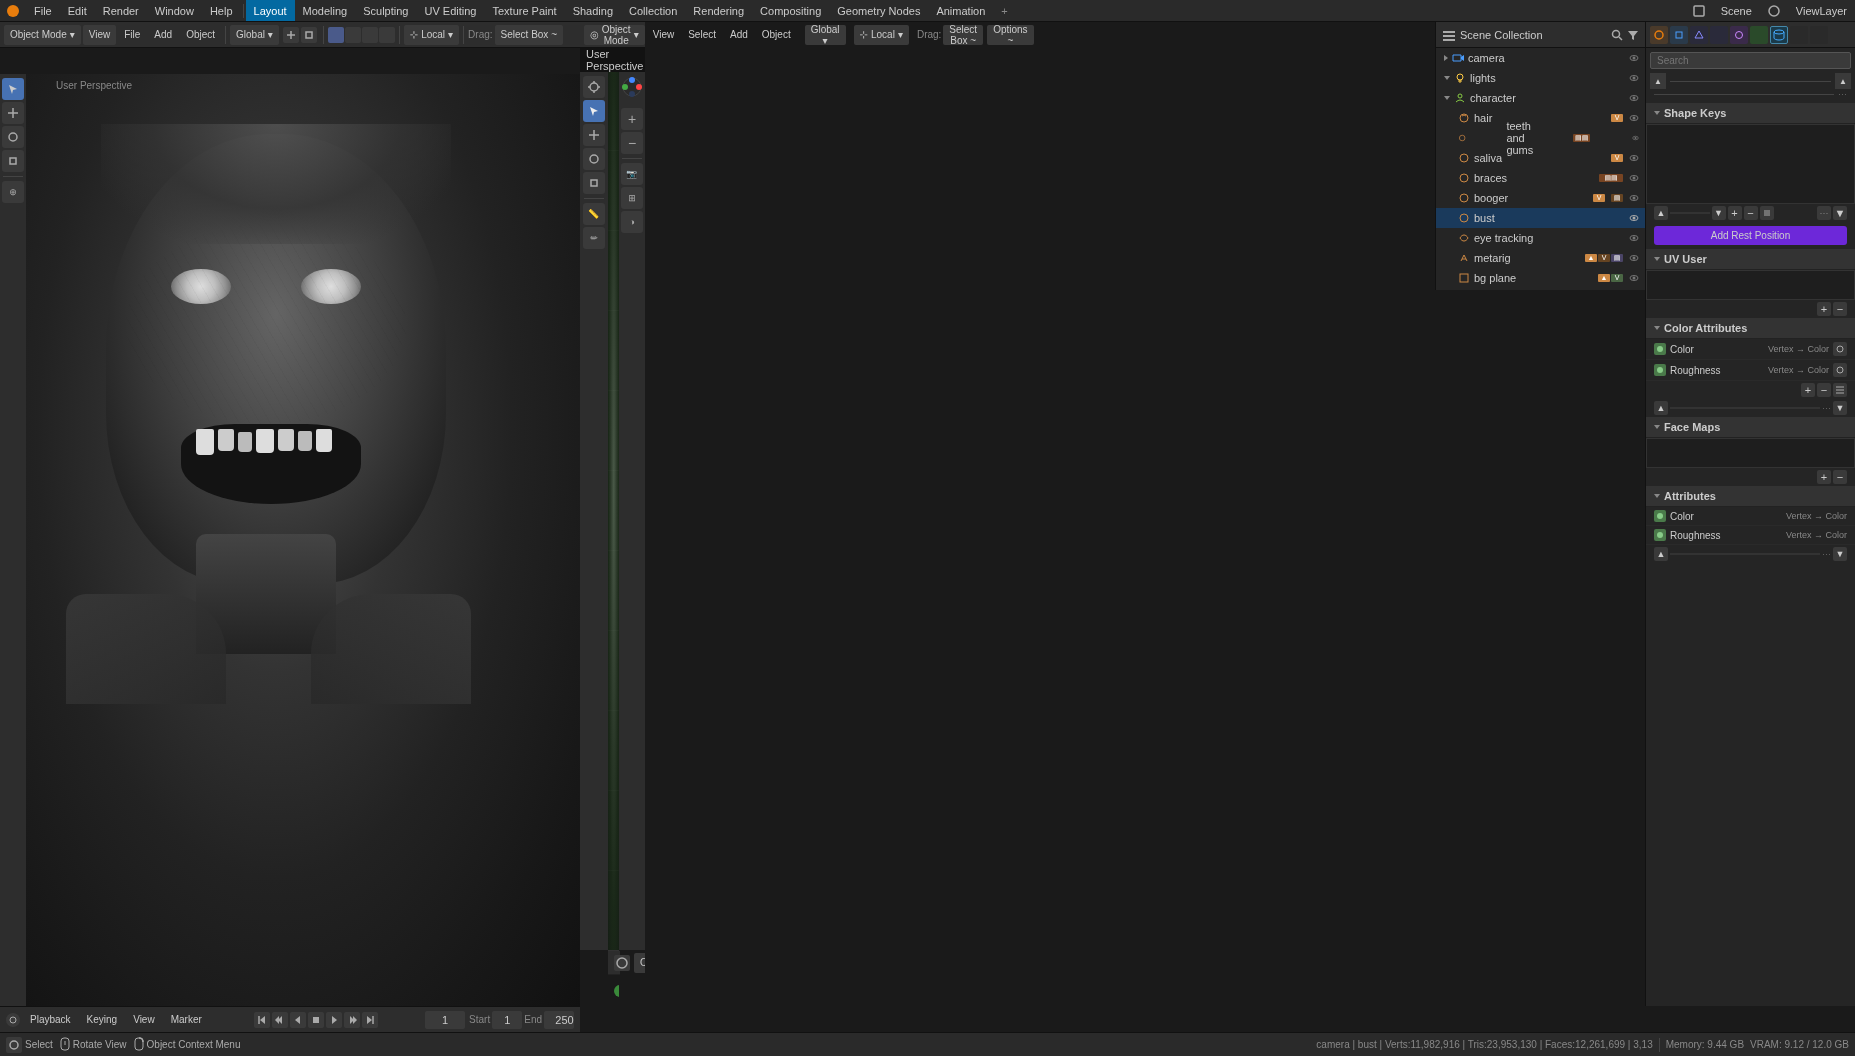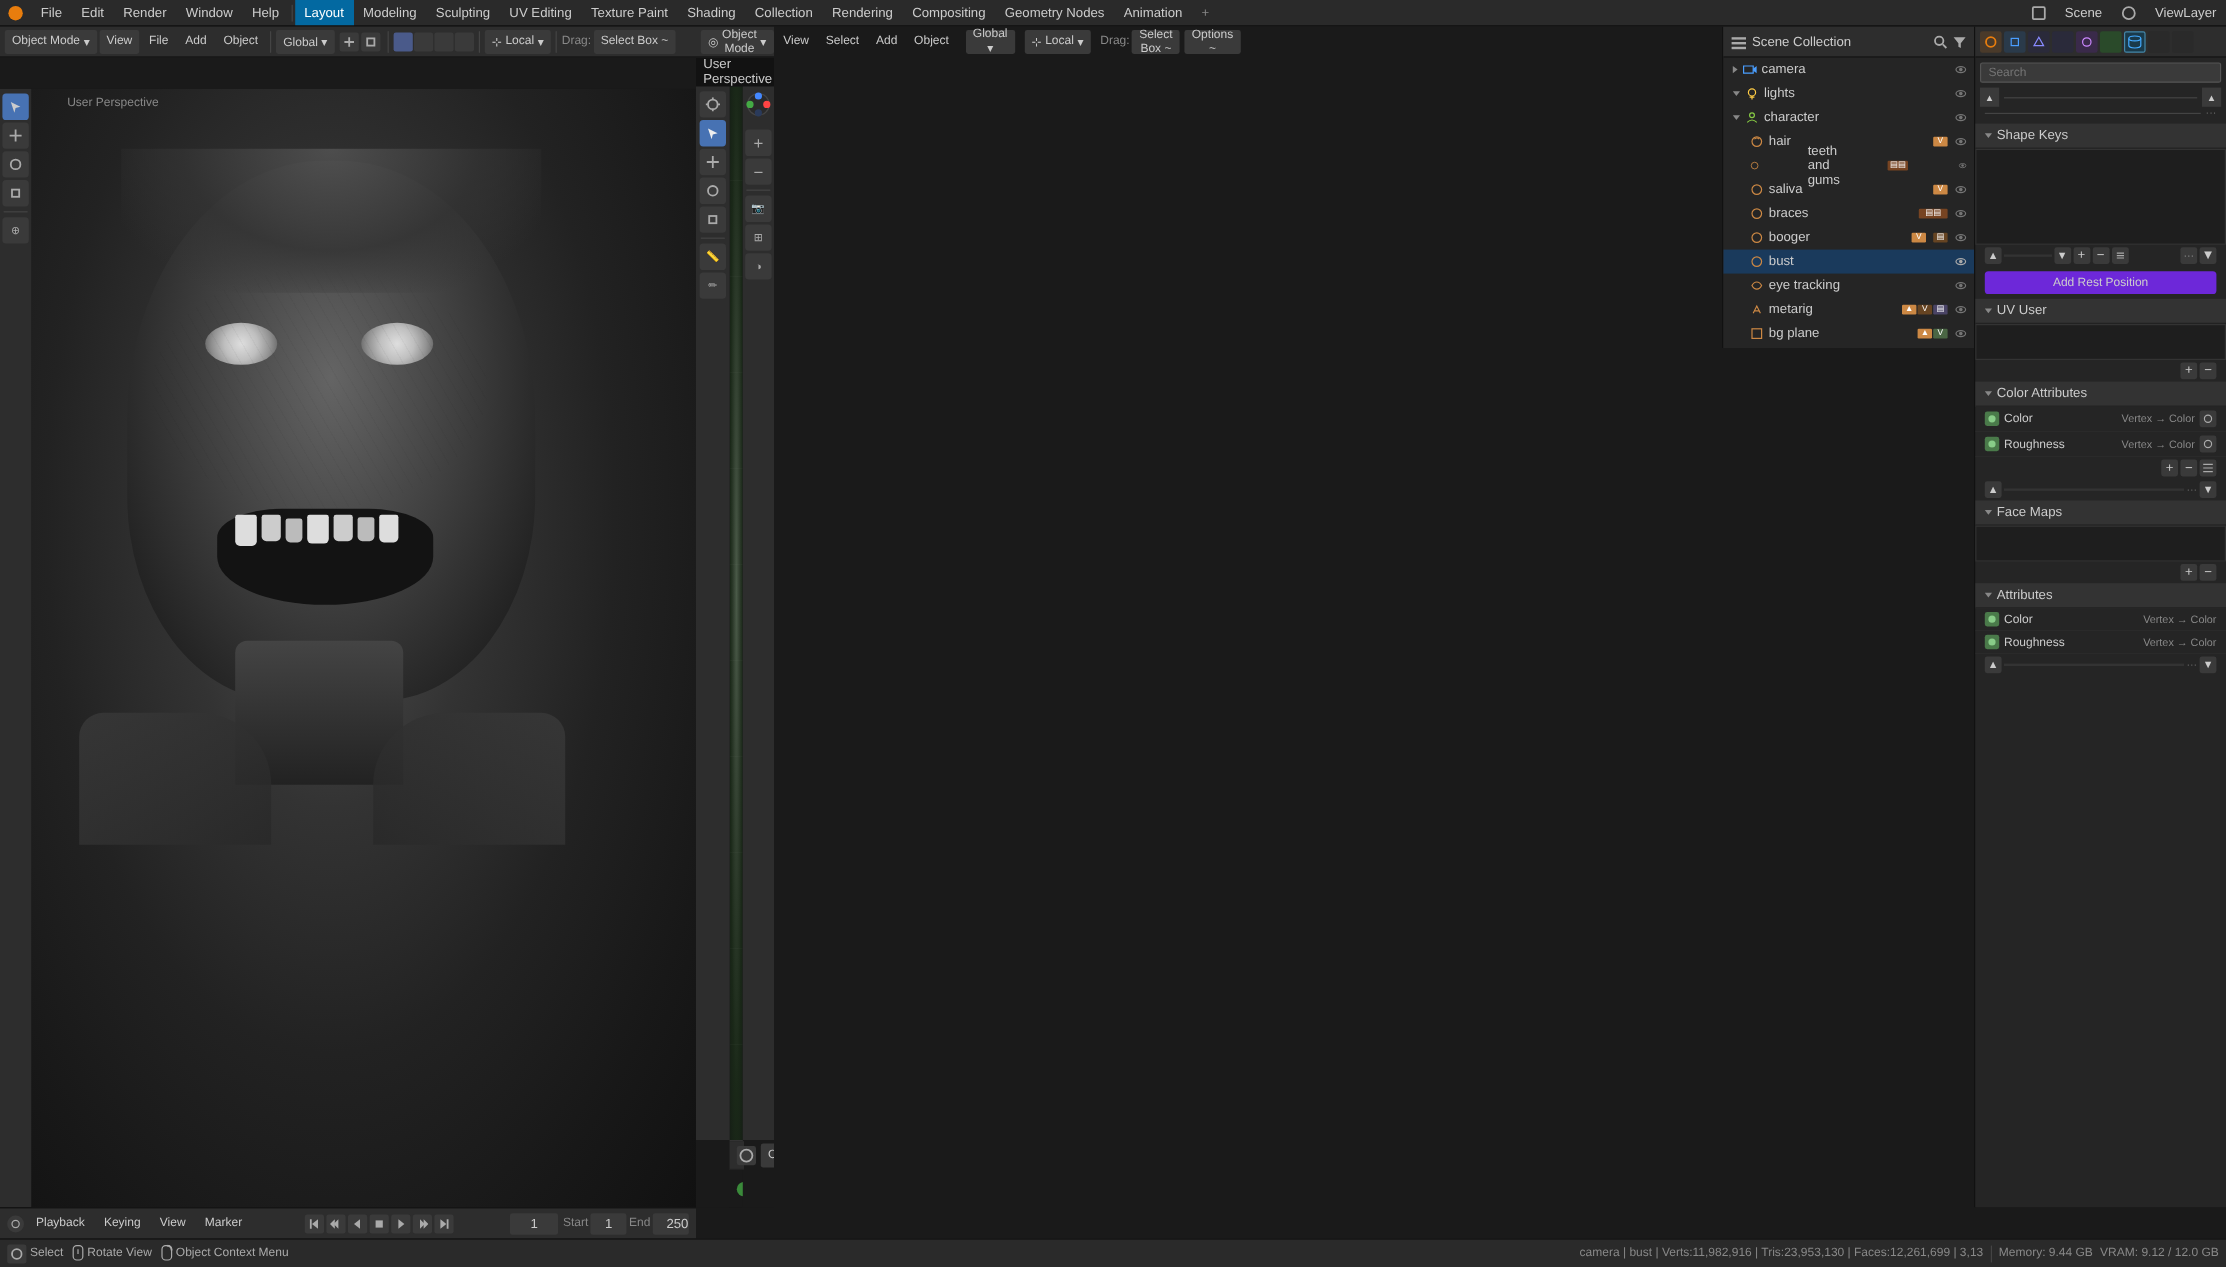--- a/index.html
+++ b/index.html
@@ -110,21 +110,21 @@
       font-size: 10px;
       color: #aaa;
     }
     .tool-btn.active { background: #4772b3; }
 
     
     .prop-section-header {
       background: #333;
       padding: 4px 8px;
       font-size: 11px;
-      font-weight: normal;
+      font-weight: bold;
       color: #ccc;
       cursor: pointer;
       display: flex;
       align-items: center;
       gap: 4px;
       border-bottom: 1px solid #222;
     }
 
     
     .outliner-item {

